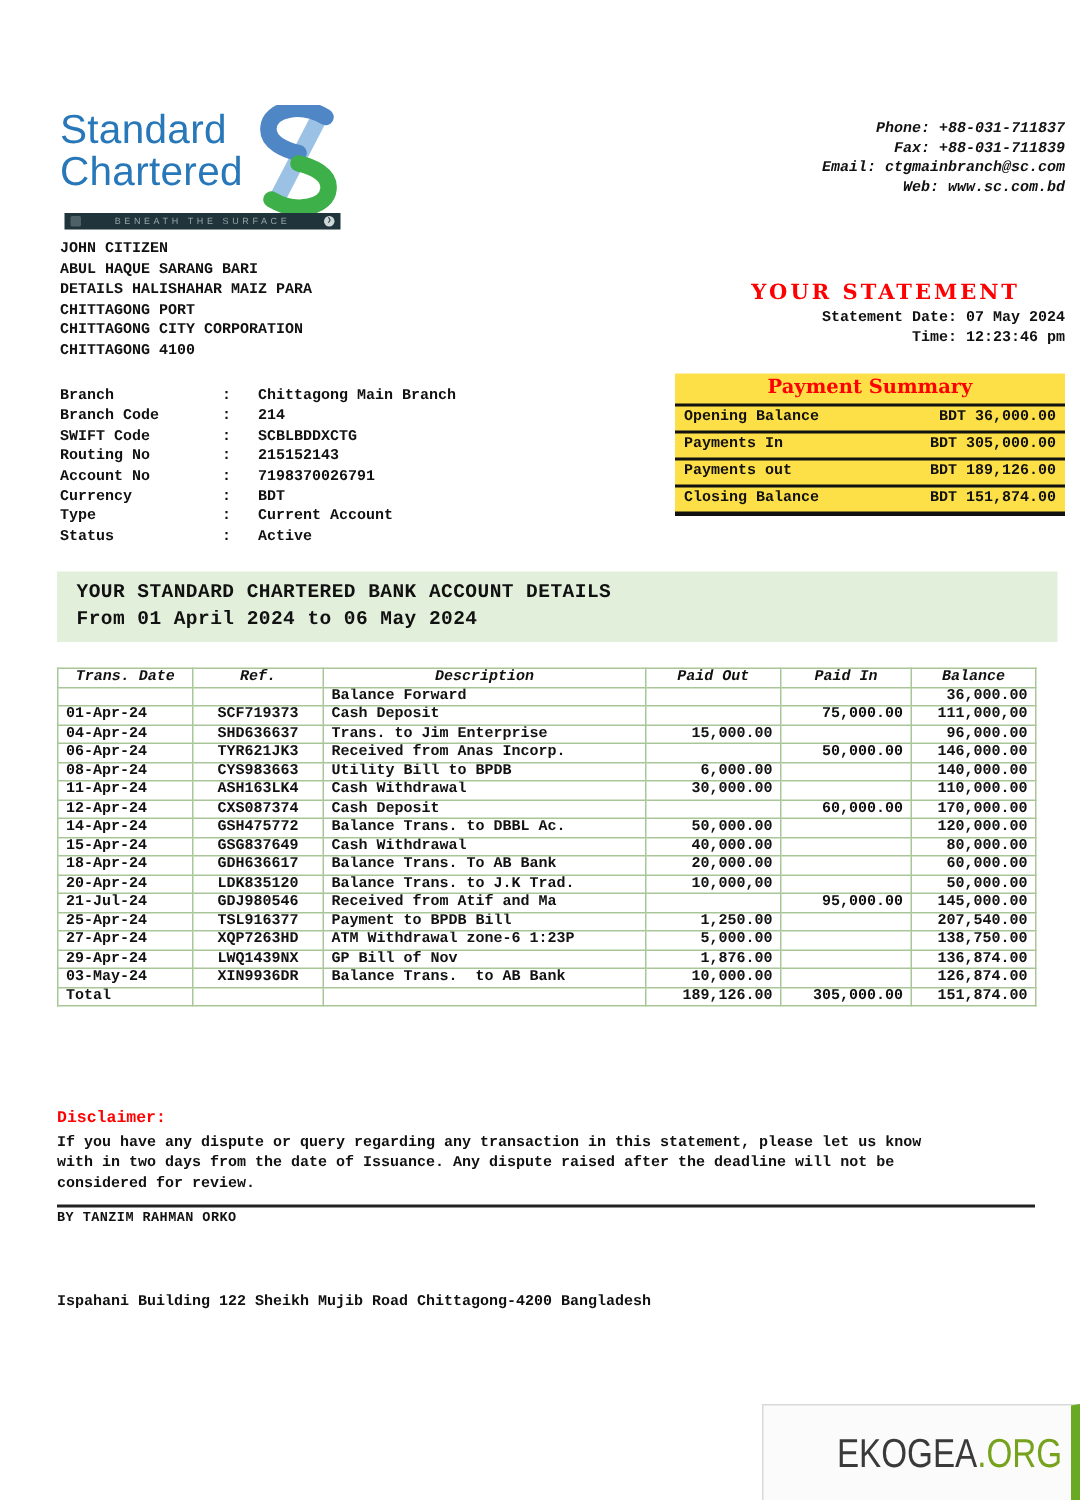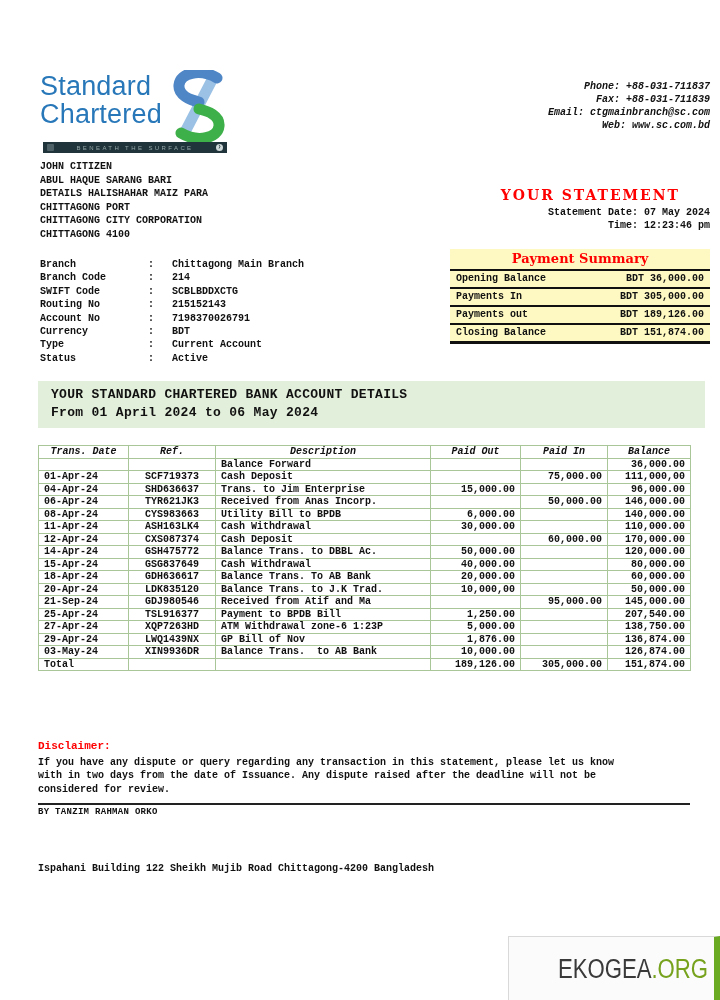--- a/index.html
+++ b/index.html
@@ -34,21 +34,21 @@
   .statement-line{font-size:10px;font-weight:700;line-height:12.5px;}
   
   .account-info{position:absolute;left:40px;top:258px;width:360px;
     font-size:10px;font-weight:700;line-height:13.4px;}
   .ai-row{display:flex;font-family:Liberation Mono, monospace;}
   .ai-label{width:108px;}
   .ai-colon{width:24px;text-align:left;}
   .ai-value{flex:1;}
   
   .pay-summary{position:absolute;left:450px;top:249px;width:260px;
-    background:#fef9c3;border-bottom:3px solid #111;box-sizing:border-box;}
+    background:#fde047;border-bottom:3px solid #111;box-sizing:border-box;}
   .ps-title{color:#fe0000;font-family:"DejaVu Serif",serif;font-weight:bold;
     font-size:13px;text-align:center;padding:2px 0 3px 0;border-bottom:2px solid #111;}
   .ps-row{display:flex;justify-content:space-between;font-size:10px;font-weight:700;
     padding:2px 6px 3px 6px;border-bottom:2px solid #111;}
   .ps-row:last-child{border-bottom:none;}
   
   .period-banner{position:absolute;left:38px;top:381px;width:667px;
     background:#e2efda;box-sizing:border-box;padding:5px 16px 6px 13px;
     font-weight:700;font-size:13px;line-height:18px;letter-spacing:0.3px;}
   
@@ -296,21 +296,21 @@
    </tr>
         <tr>
      <td class="c-date">20-Apr-24</td>
      <td class="c-ref">LDK835120</td>
      <td class="c-desc">Balance Trans. to J.K Trad.</td>
      <td class="c-out">10,000,00</td>
      <td class="c-in"></td>
      <td class="c-bal">50,000.00</td>
    </tr>
         <tr>
-     <td class="c-date">21-Sep-24</td>
+     <td class="c-date">21-Jul-24</td>
      <td class="c-ref">GDJ980546</td>
      <td class="c-desc">Received from Atif and Ma</td>
      <td class="c-out"></td>
      <td class="c-in">95,000.00</td>
      <td class="c-bal">145,000.00</td>
    </tr>
         <tr>
      <td class="c-date">25-Apr-24</td>
      <td class="c-ref">TSL916377</td>
      <td class="c-desc">Payment to BPDB Bill</td>

